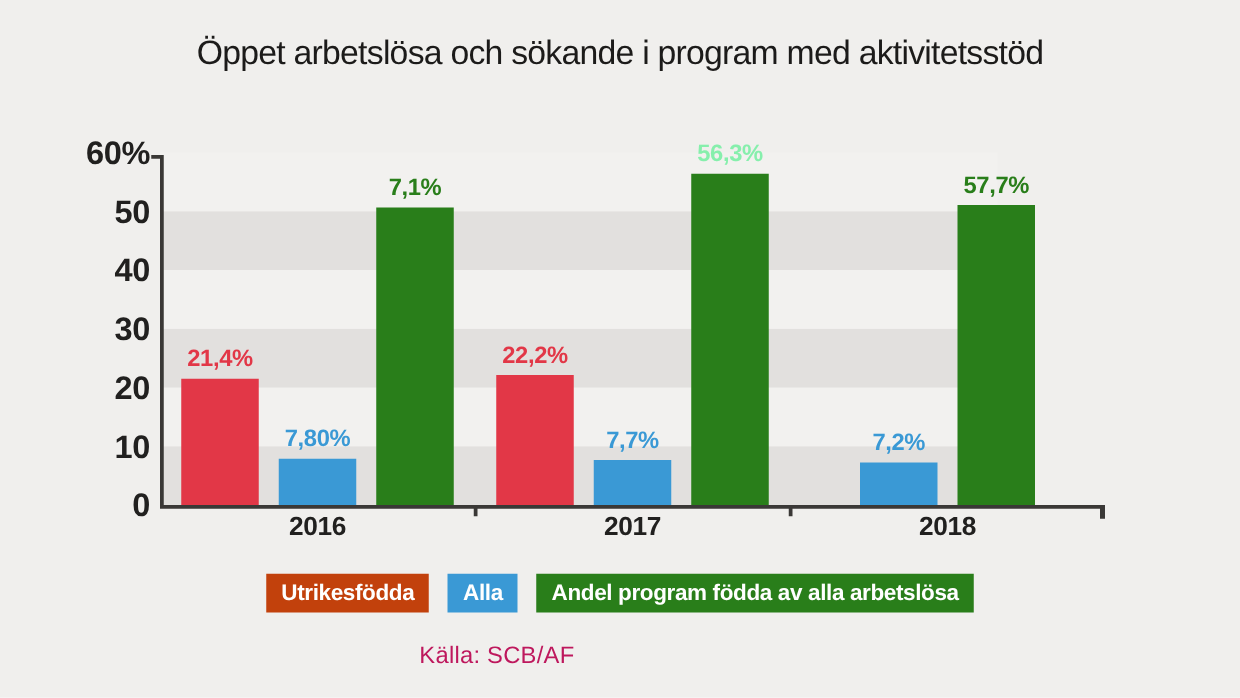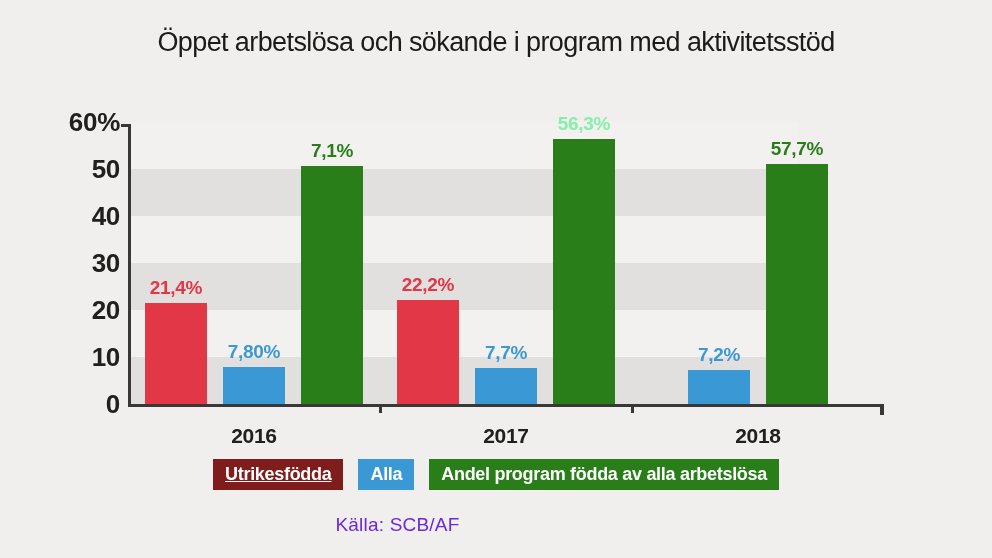--- a/index.html
+++ b/index.html
@@ -29,36 +29,36 @@
   .xtick{position:absolute;top:406px;width:3px;height:7px;background:#3a3836;}
   .xtick.end{height:9px;width:4px;}
   .group{position:absolute;top:122px;height:282px;display:flex;align-items:flex-end;justify-content:center;gap:16px;}
   .bar{position:relative;width:62px;}
   .bar .val{
     position:absolute;top:-26px;left:50%;transform:translateX(-50%);
     width:160px;text-align:center;
     font-size:19px;font-weight:700;letter-spacing:-0.3px;white-space:nowrap;
   }
   .xlab{
-    position:absolute;top:424px;width:252px;text-align:center;
+    position:absolute;top:410px;width:252px;text-align:center;
     font-size:21px;font-weight:700;color:#21201f;letter-spacing:-0.3px;
   }
   .legend{
     position:absolute;top:459px;left:0;width:992px;
     display:flex;justify-content:center;align-items:center;gap:15px;
   }
   .legend-chip{
     height:31px;display:flex;align-items:center;
     padding:0 12px;
     font-size:18px;font-weight:700;color:#ffffff;letter-spacing:-0.3px;
     white-space:nowrap;
   }
   .source{
     position:absolute;top:514px;left:0;width:795px;text-align:center;
-    font-size:19px;color:#6d28d9;letter-spacing:0.2px;
+    font-size:19px;color:#be185d;letter-spacing:0.2px;
   }
 </style>
 </head>
 <body>
 
 <div class="canvas">
   <h1 class="title">Öppet arbetslösa och sökande i program med aktivitetsstöd</h1>
 
   <div id="stripes">
       <div class="stripe" style="top: 357px; background: rgb(226, 224, 222);"></div>
@@ -120,19 +120,19 @@
       <div class="xtick" style="left: 630.5px;"></div>
       <div class="xtick end" style="left: 880px;"></div>
     </div>
   <div id="x-labels">
       <div class="xlab" style="left: 128px;">2016</div>
       <div class="xlab" style="left: 380px;">2017</div>
       <div class="xlab" style="left: 632px;">2018</div>
     </div>
 
   <div class="legend" id="legend">
-      <div class="legend-chip" style="background: #7f1d1d; text-decoration: underline;">Utrikesfödda</div>
+      <div class="legend-chip" style="background: #c2410c;">Utrikesfödda</div>
       <div class="legend-chip" style="background: rgb(58, 153, 213);">Alla</div>
       <div class="legend-chip" style="background: rgb(41, 126, 26);">Andel program födda av alla arbetslösa</div>
     </div>
 
   <div class="source">Källa: SCB/AF</div>
 </div>
 
 </body></html>

